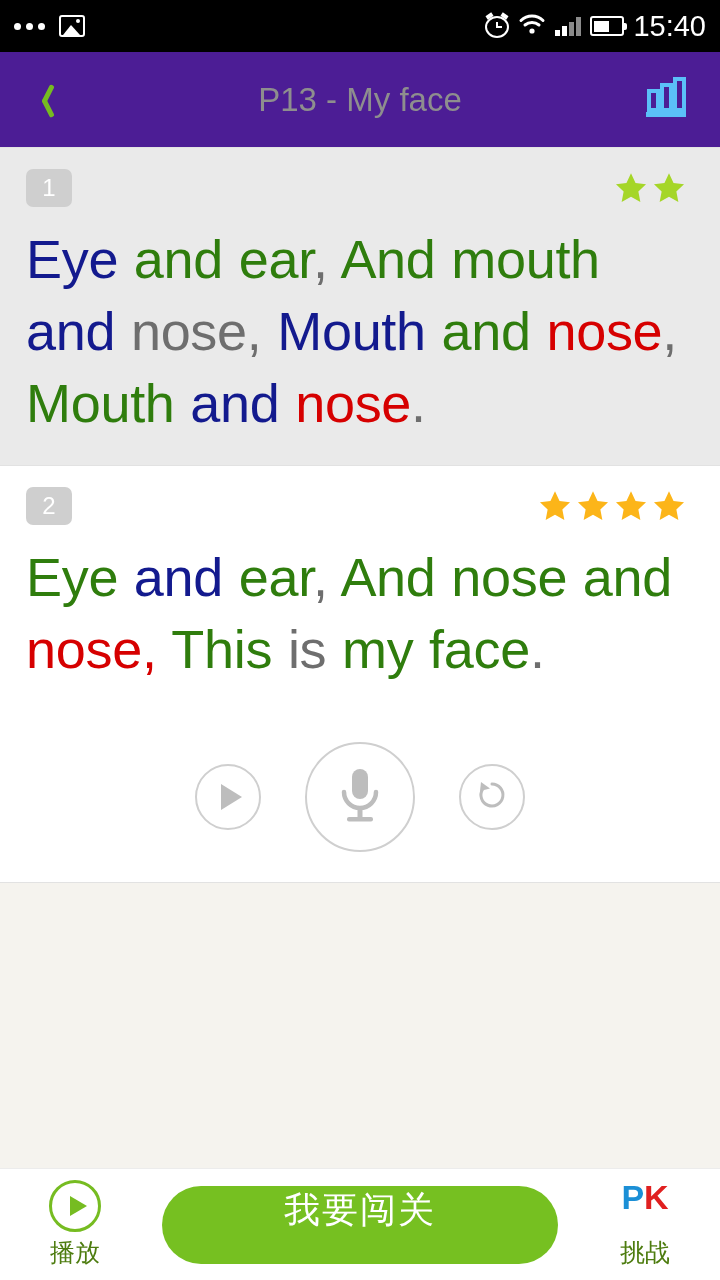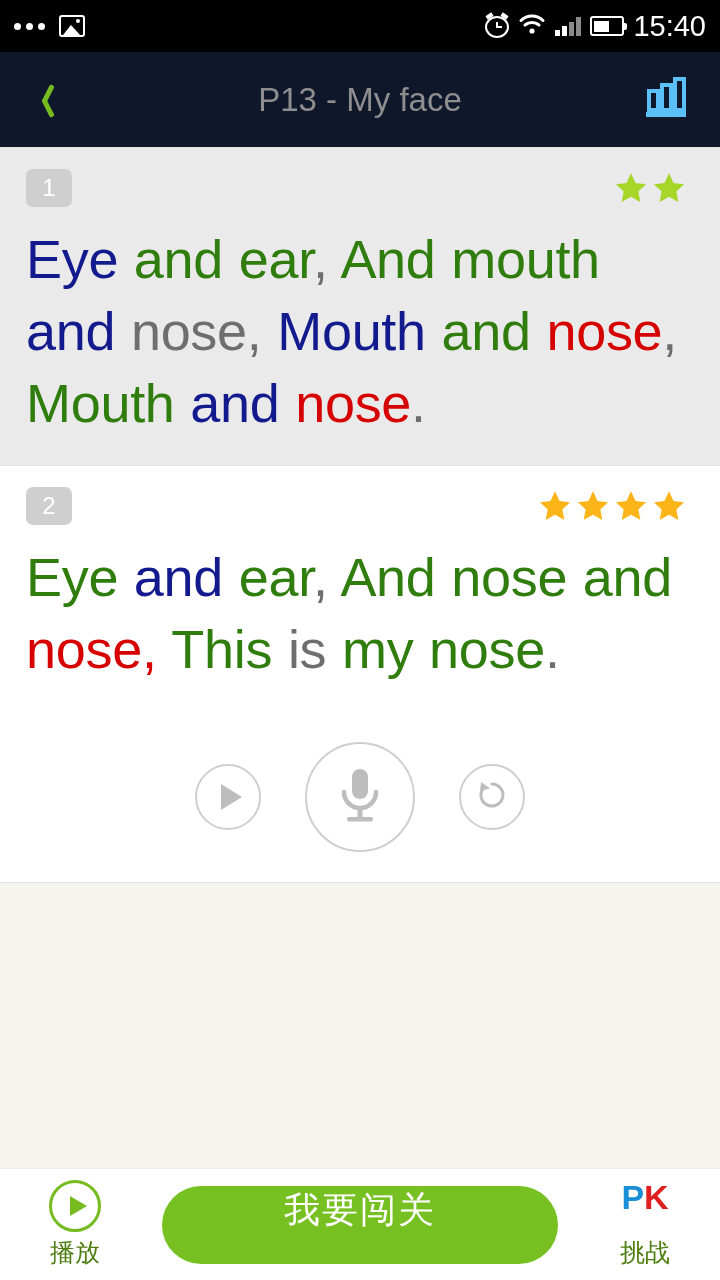--- a/index.html
+++ b/index.html
@@ -40,21 +40,21 @@
   .sig i:nth-child(2) { height: 10px; }
   .sig i:nth-child(3) { height: 14px; background: #8b8b8b; }
   .sig i:nth-child(4) { height: 19px; background: #8b8b8b; }
   .batt { width: 34px; height: 20px; border: 2.5px solid #fff; border-radius: 3px; position: relative; display: flex; align-items: center; }
   .batt::after { content: ""; position: absolute; right: -5px; top: 5px; width: 3px; height: 7px; background: #fff; border-radius: 0 2px 2px 0; }
   .batt i { display: block; width: 15px; height: 11px; background: #fff; margin-left: 2px; }
   .sb-time { font-size: 29px; letter-spacing: 0px; }
 
   
   .header {
-    height: 96px; background: #0f172a; display: flex; align-items: center;
+    height: 96px; background: #4c1d95; display: flex; align-items: center;
     position: relative; border-bottom: 1px solid #e3e3e3;
   }
   .back-btn { width: 90px; height: 96px; display: flex; align-items: center; justify-content: center; }
   .chev { width: 20px; height: 34px; position: relative; }
   .chev::before, .chev::after {
     content: ""; position: absolute; left: 6px; width: 5px; height: 20px; background: #76bc21; border-radius: 2px;
   }
   .chev::before { top: 0px; transform: rotate(27deg); transform-origin: bottom center; }
   .chev::after { top: 16px; transform: rotate(-27deg); transform-origin: top center; }
   .page-title {
@@ -203,21 +203,21 @@
           </svg>
         <svg width="34" height="34" viewBox="0 0 24 24">
             <polygon points="12,1.6 15.2,8.4 22.6,9.3 17.2,14.4 18.6,21.8 12,18.2 5.4,21.8 6.8,14.4 1.4,9.3 8.8,8.4" fill="#fcb519"></polygon>
           </svg>
         <svg width="34" height="34" viewBox="0 0 24 24">
             <polygon points="12,1.6 15.2,8.4 22.6,9.3 17.2,14.4 18.6,21.8 12,18.2 5.4,21.8 6.8,14.4 1.4,9.3 8.8,8.4" fill="#fcb519"></polygon>
           </svg>
       </span>
     </div>
     <div class="sentence">
-      <span class="w-green">Eye </span><span class="w-navy">and </span><span class="w-green">ear</span><span class="w-gray">, </span><span class="w-green">And nose and </span><span class="w-red">nose</span><span class="w-red">, </span><span class="w-green">This </span><span class="w-gray">is </span><span class="w-green">my nose</span><span class="w-gray">.</span>
+      <span class="w-green">Eye </span><span class="w-navy">and </span><span class="w-green">ear</span><span class="w-gray">, </span><span class="w-green">And nose and </span><span class="w-red">nose</span><span class="w-red">, </span><span class="w-green">This </span><span class="w-gray">is </span><span class="w-green">my face</span><span class="w-gray">.</span>
     </div>
   </div>
 
   <div class="controls">
     <div class="circ small">
       <span class="play-tri"></span>
     </div>
     <div class="circ big">
       <span>
         <svg width="58" height="64" viewBox="0 0 58 64">

